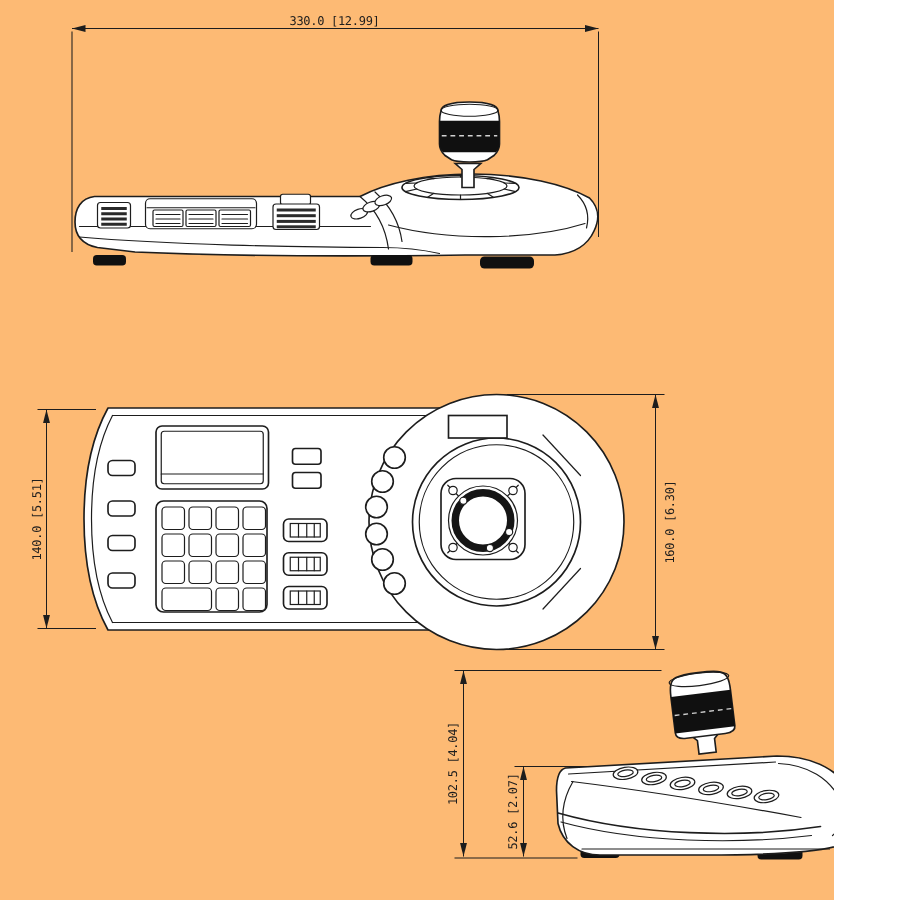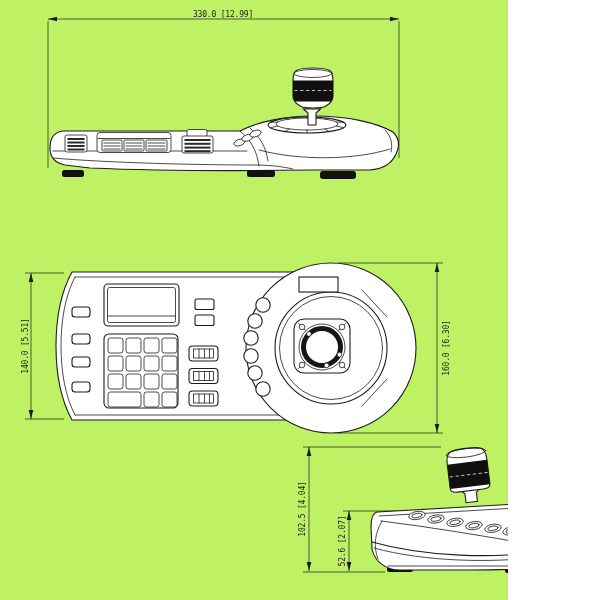--- a/index.html
+++ b/index.html
@@ -1,16 +1,16 @@
 <!DOCTYPE html>
 <html><head>
 <meta charset="utf-8">
 <style>
   html,body{margin:0;padding:0;background:#ffffff;}
-  .sheet{position:relative;width:508px;height:600px;background:#bef264;overflow:hidden;
+  .sheet{position:relative;width:556px;height:600px;background:#fdba74;overflow:hidden;
          font-family:"DejaVu Sans Mono","Liberation Mono",monospace;}
   svg{position:absolute;left:0;top:0;}
   .ol  {fill:#ffffff;stroke:#1d1d1d;stroke-width:1.1;stroke-linejoin:round;}
   .ln  {fill:none;stroke:#1d1d1d;stroke-width:1.1;stroke-linecap:round;}
   .thin{fill:none;stroke:#1d1d1d;stroke-width:0.8;stroke-linecap:round;}
   .wfill{fill:#ffffff;stroke:#1d1d1d;stroke-width:1.1;}
   .wthin{fill:#ffffff;stroke:#1d1d1d;stroke-width:0.8;}
   .dark{fill:#101010;stroke:none;}
   .bar {fill:#2a2a2a;stroke:none;}
   .dim {stroke:#1d1d1d;stroke-width:0.7;fill:none;}

